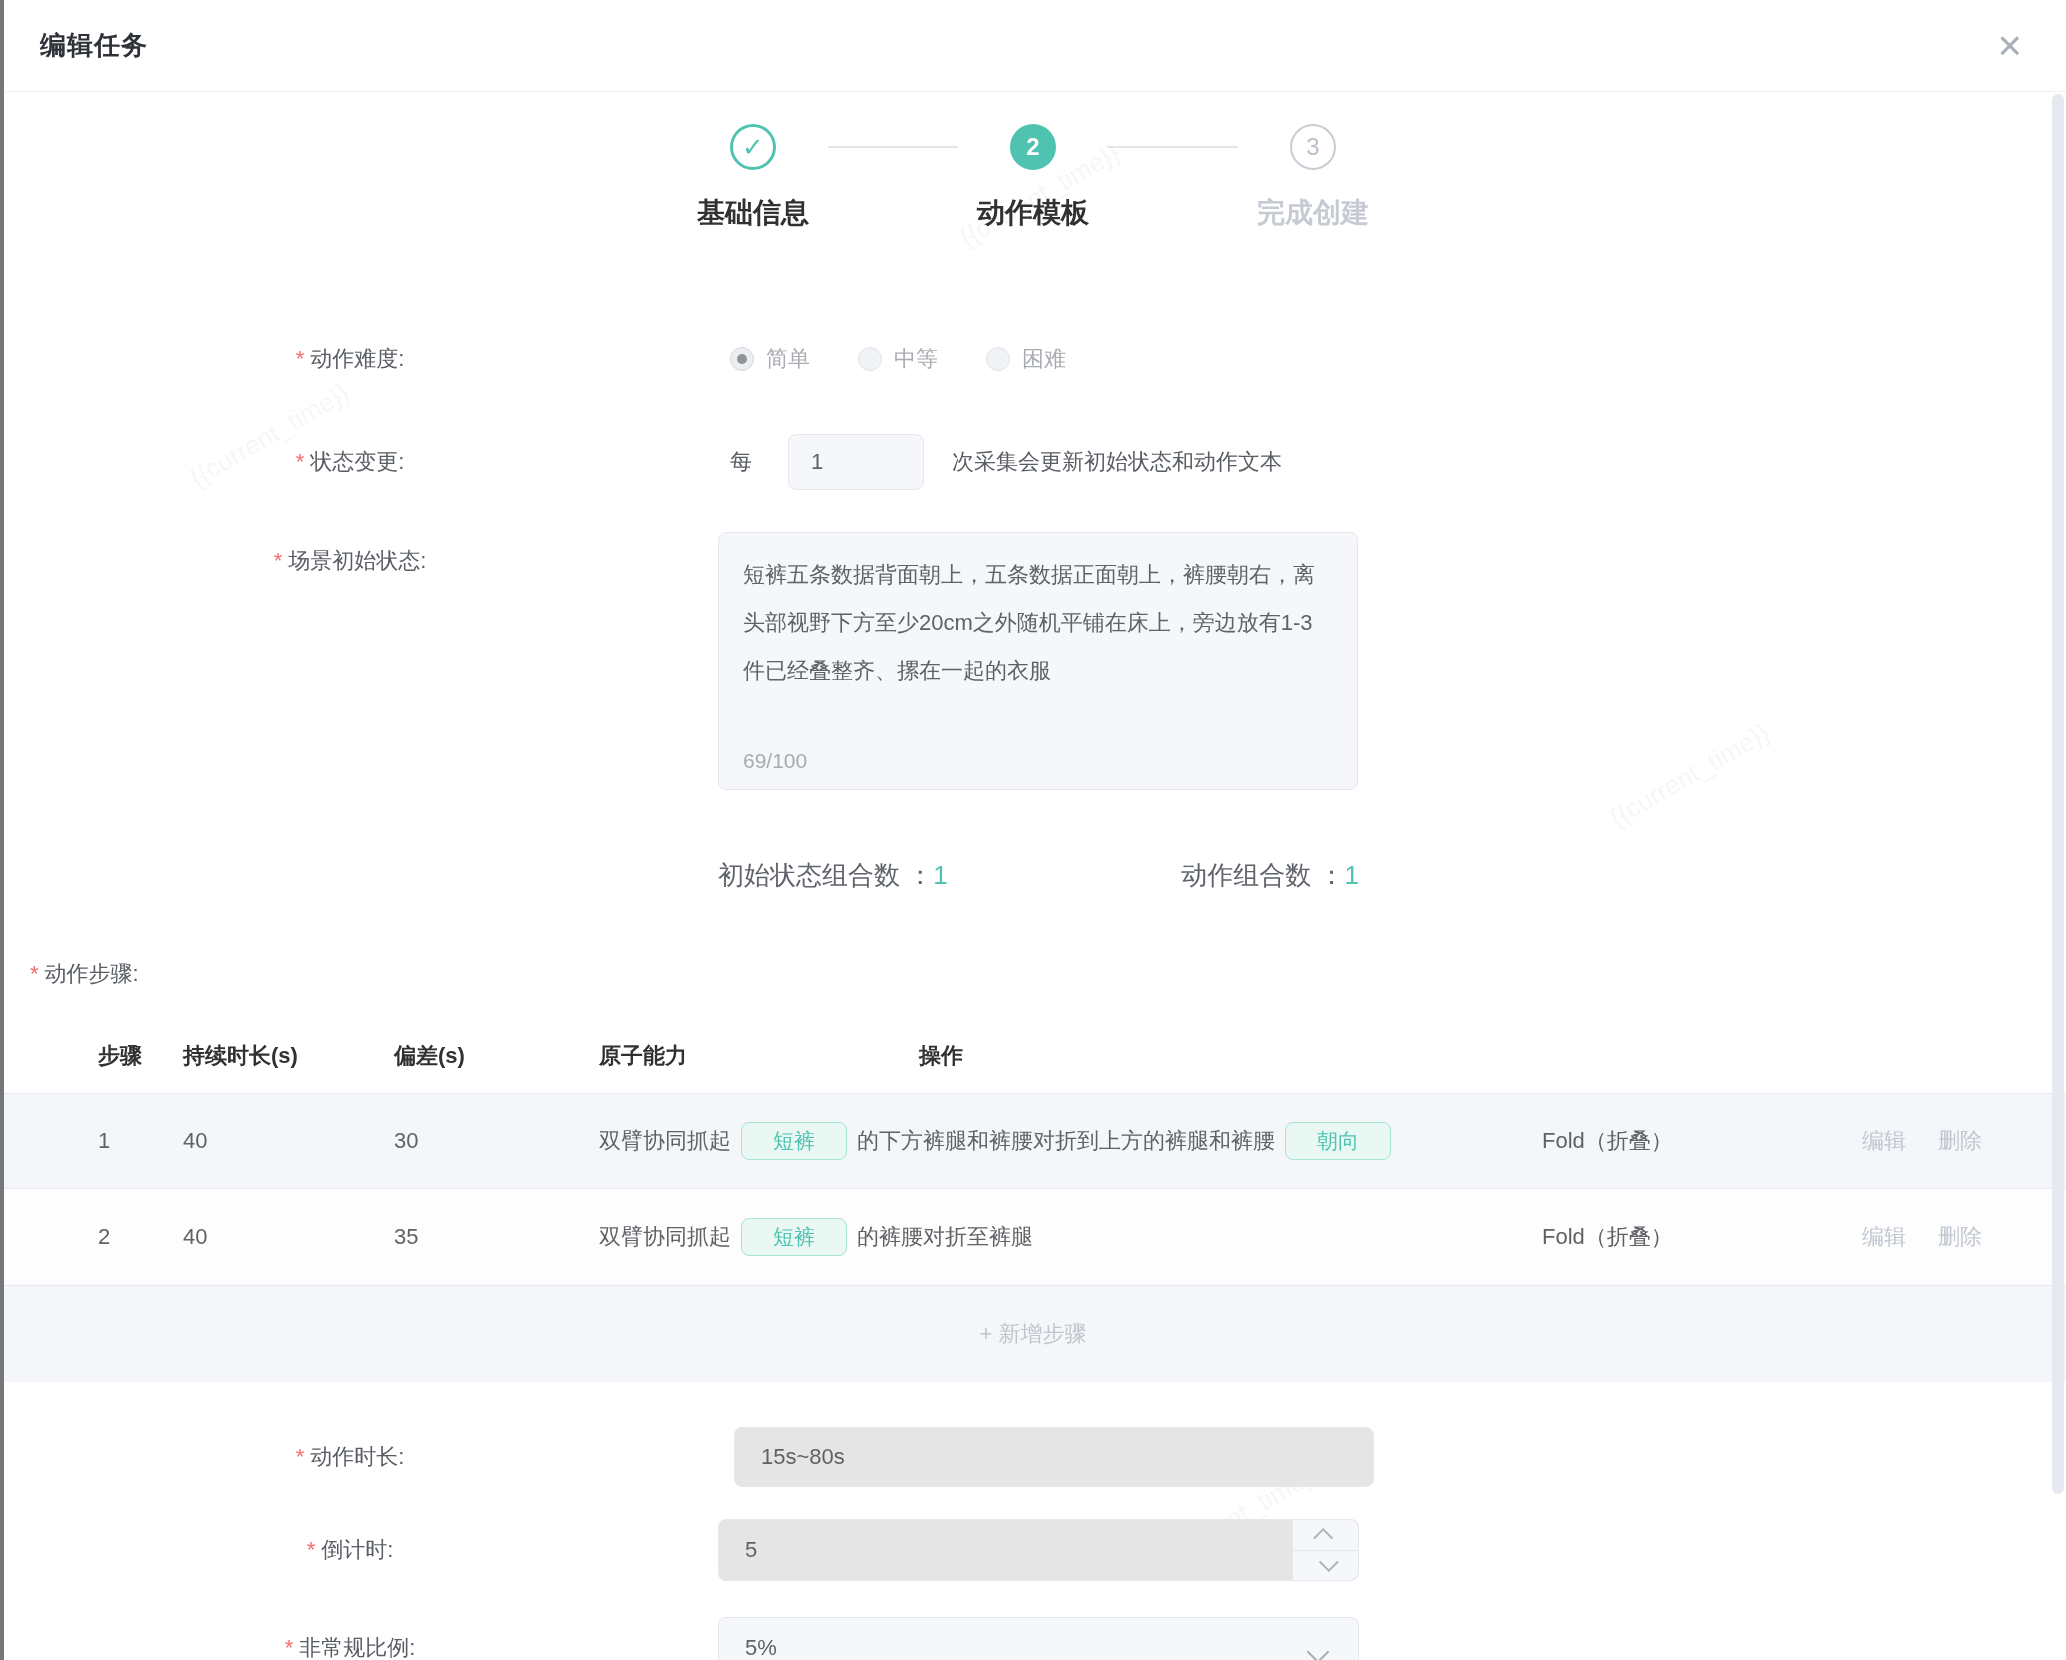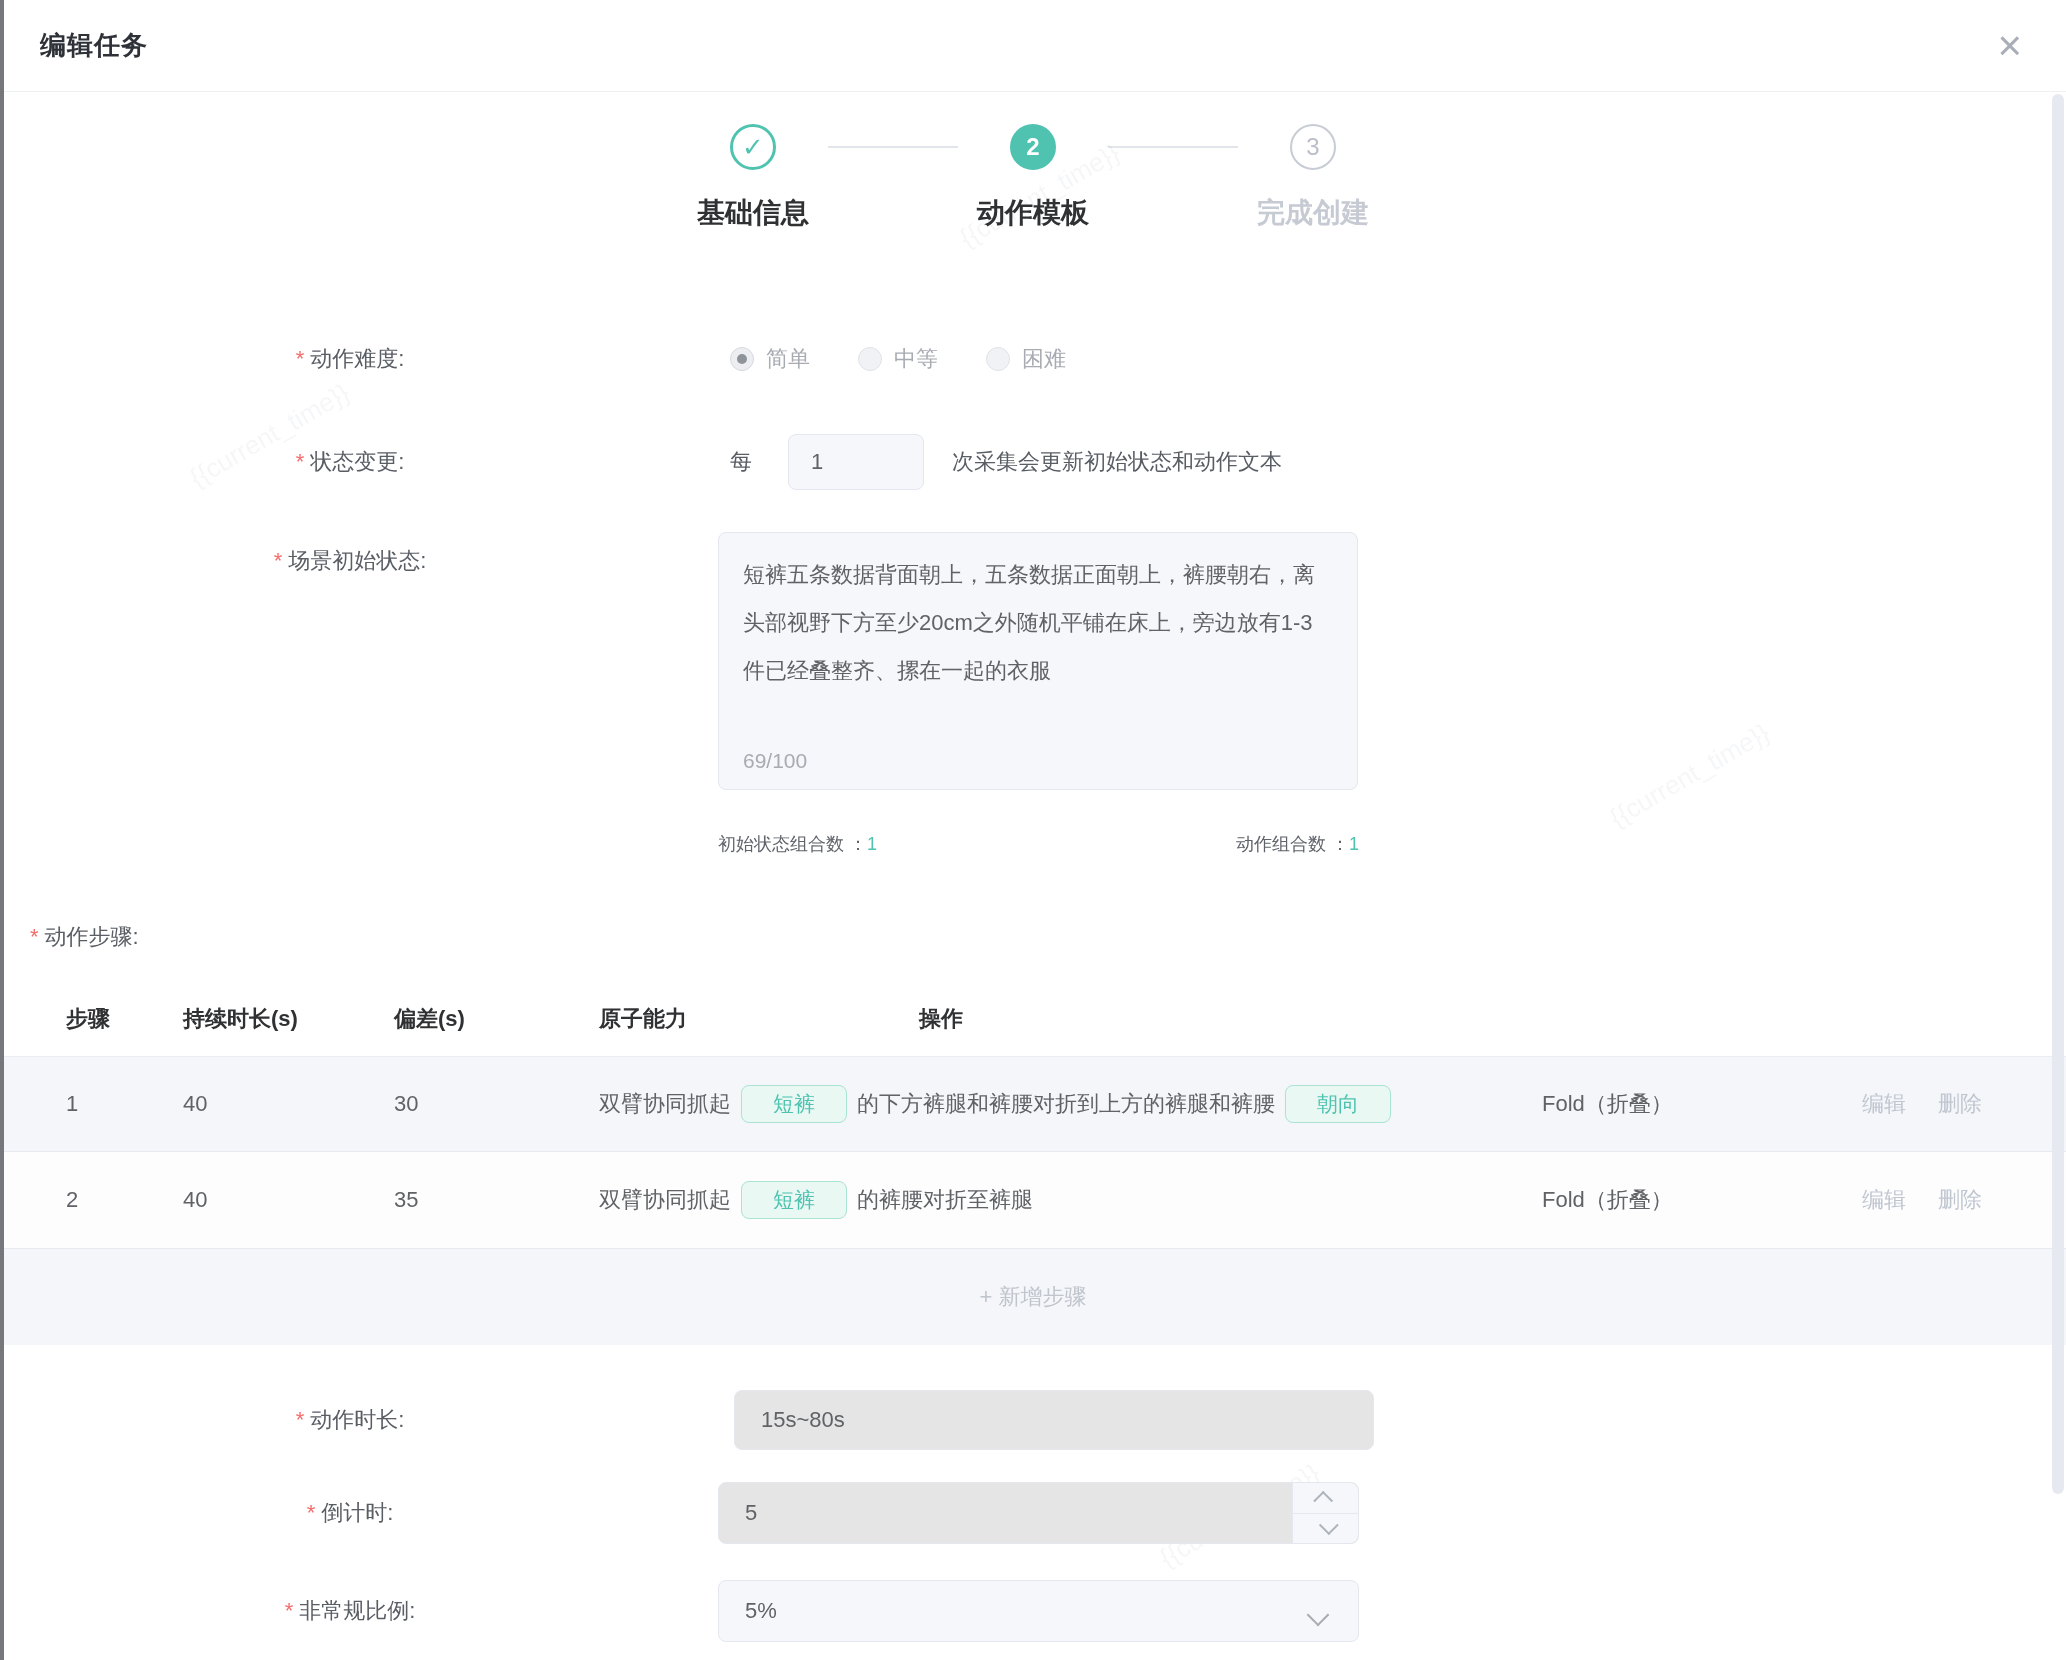--- a/index.html
+++ b/index.html
@@ -52,31 +52,31 @@
   .state-suffix { margin-left:28px; font-size:22px; color:#595d64; }
 
   
   .row-initial { margin-top:42px; align-items:flex-start; }
   .row-initial .flabel { padding-top:14px; }
   .textarea-box { margin-left:18px; width:640px; height:258px; background:#f5f7fa; border:1px solid #e4e7ed; border-radius:8px; padding:18px 24px; position:relative; }
   .textarea-text { font-size:22px; line-height:48px; color:#606266; }
   .textarea-counter { position:absolute; left:24px; bottom:16px; font-size:21px; color:#a8abb2; }
 
   
-  .row-combos { margin-top:42px; margin-left:718px; width:641px; display:flex; justify-content:space-between; font-size:18px; color:#5f636a;gap:36px; }
+  .row-combos { margin-top:68px; margin-left:718px; width:641px; display:flex; justify-content:space-between; font-size:26px; color:#5f636a;gap:36px; }
   .combo-val { color:#4fc3b0; }
 
   
   .row-steps-label { margin-top:66px; margin-left:30px; font-size:22px; color:#595d64; display:flex; align-items:center; }
 
   
   .steps-table { margin-top:29px; font-size:22px; position:relative; z-index:2; }
   .tr { display:flex; align-items:center; }
   .thead { height:76px; border-bottom:1px solid #e9ecf2; font-weight:700; color:#303133; }
-  .c1 { padding-left:66px; width:183px; flex-shrink:0; }
+  .c1 { padding-left:98px; width:183px; flex-shrink:0; }
   .c2 { width:211px; flex-shrink:0; }
   .c3 { width:205px; flex-shrink:0; }
   .c4 { width:943px; flex-shrink:0; display:flex; align-items:center; }
   .c5 { width:320px; flex-shrink:0; }
   .c6 { flex:1; display:flex; align-items:center; }
   .trow { height:95px; border-bottom:1px solid #e7eaf0; color:#606266; }
   .trow.odd { background:#f4f6fa; }
   .trow.even { background:#fdfdfe; height:97px; }
   .tag { display:inline-block; padding:5px 31px; border:1px solid #a9e3d3; background:#e9f8f3; color:#4fc3b0; border-radius:8px; margin:0 10px; font-size:21px; line-height:1.25; white-space:nowrap; }
   .op-link { color:#c0c6d0; margin-right:32px; cursor:pointer; }

